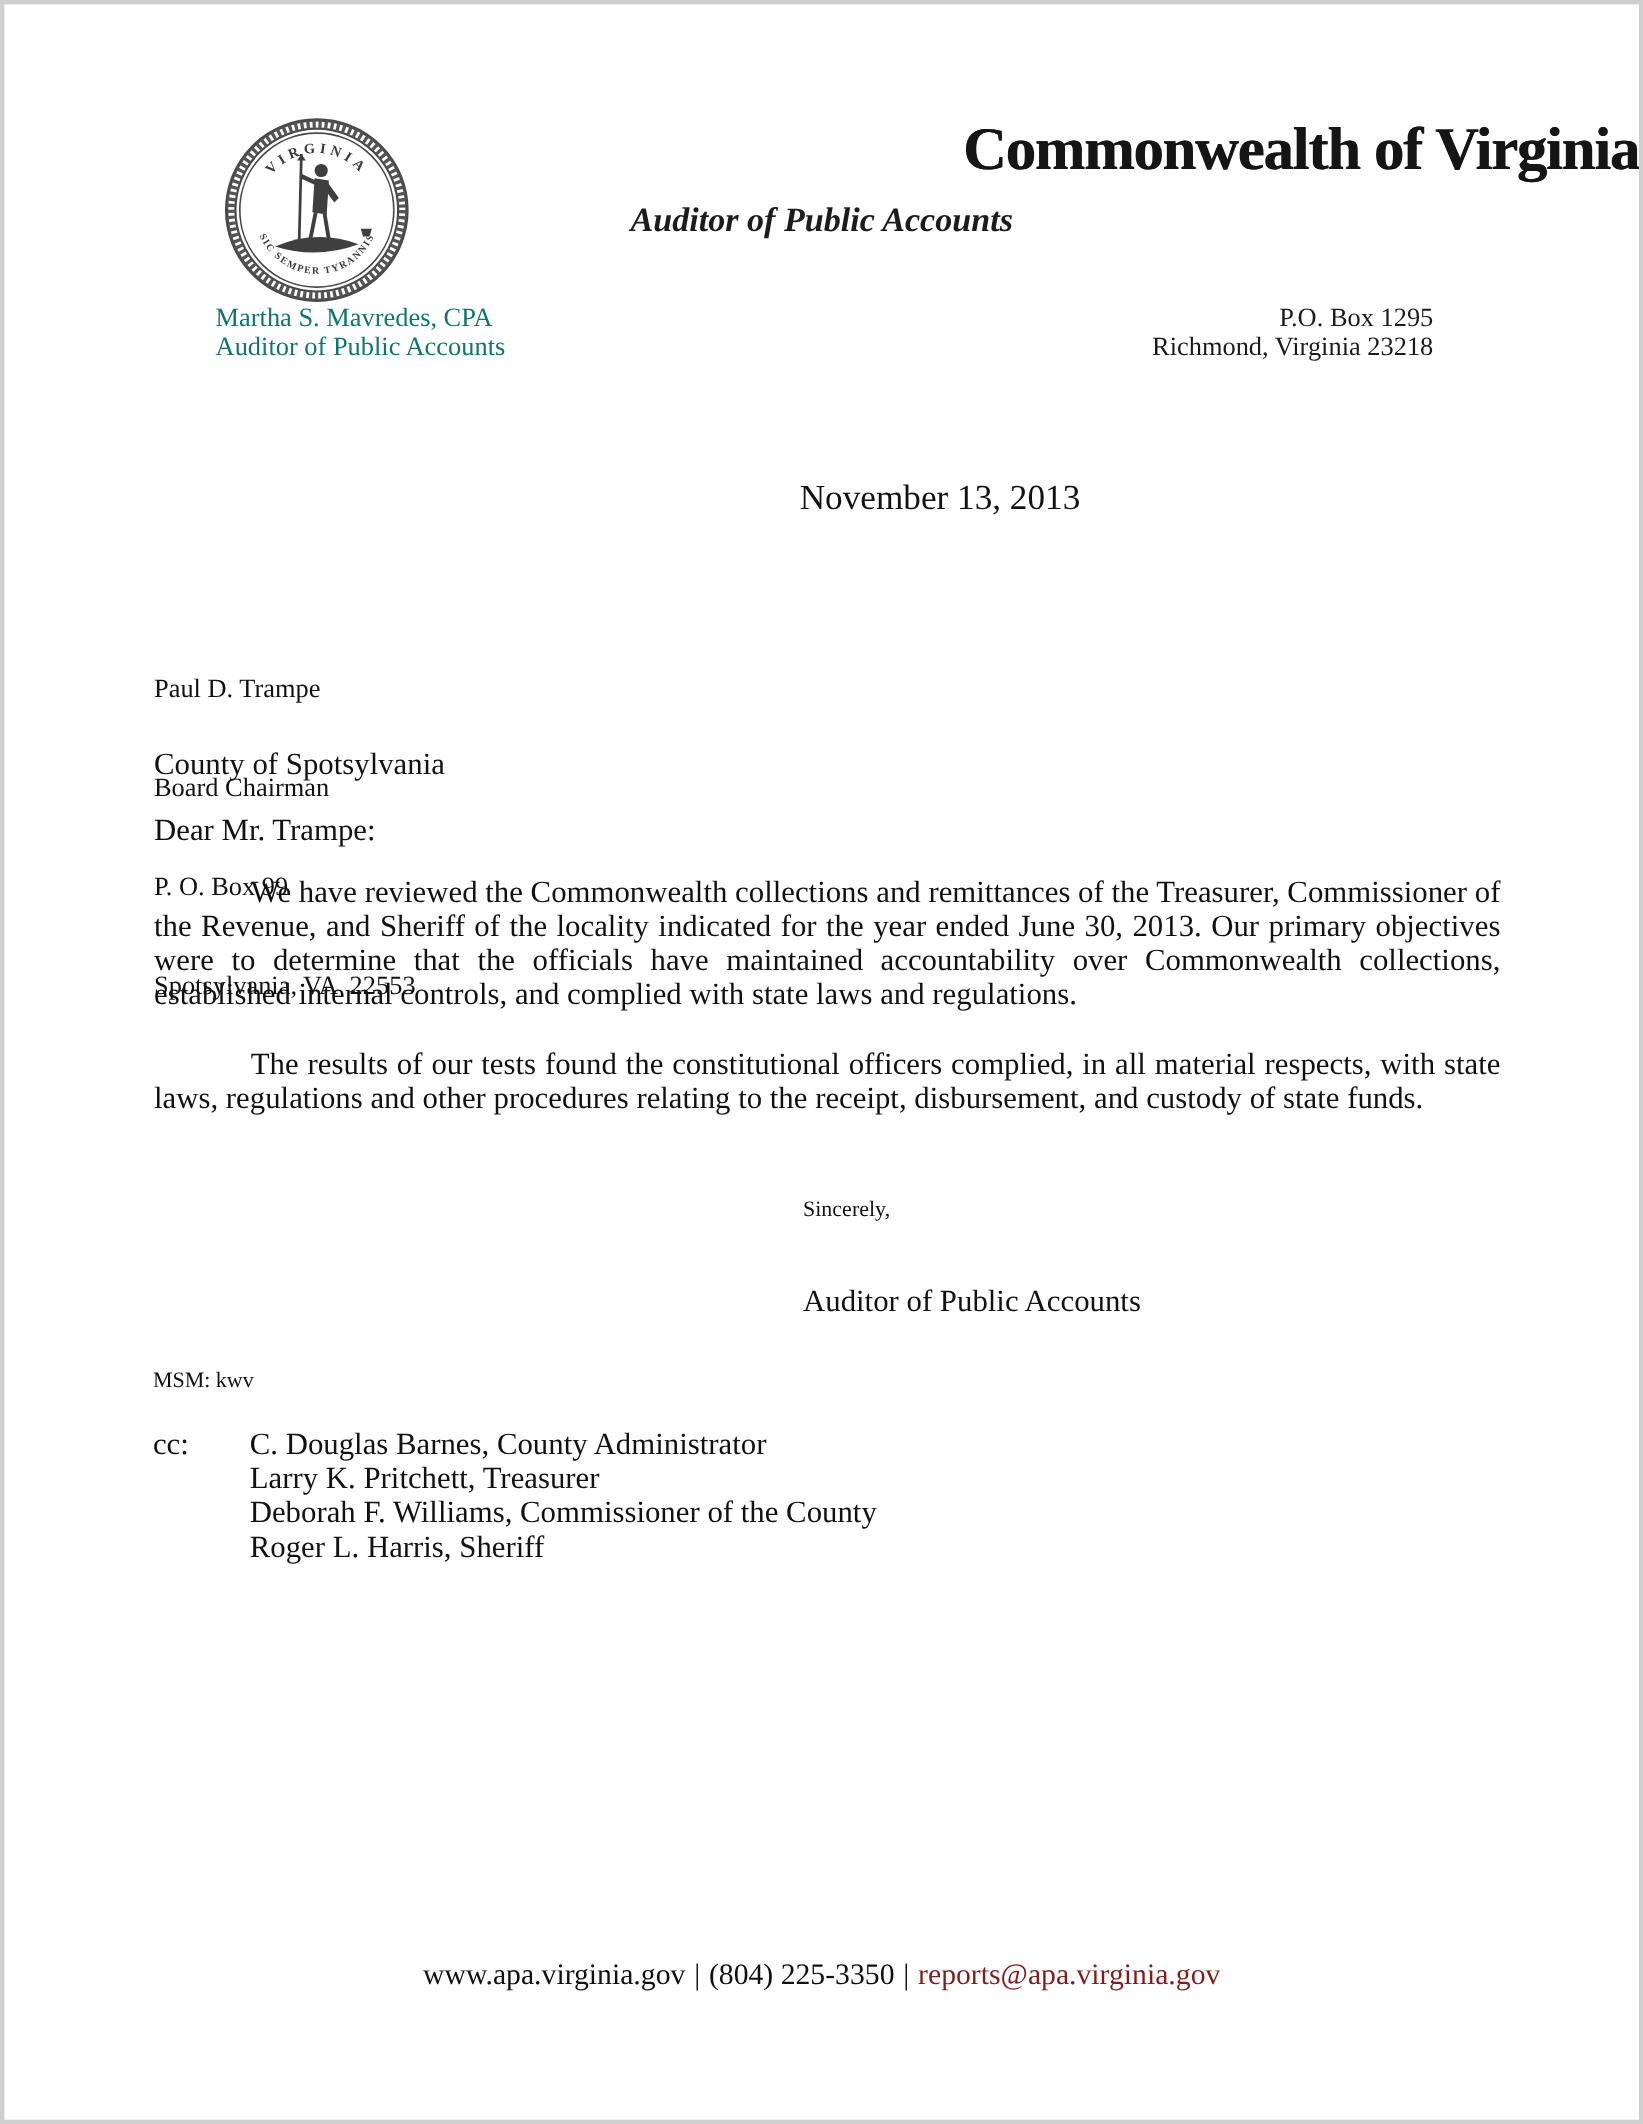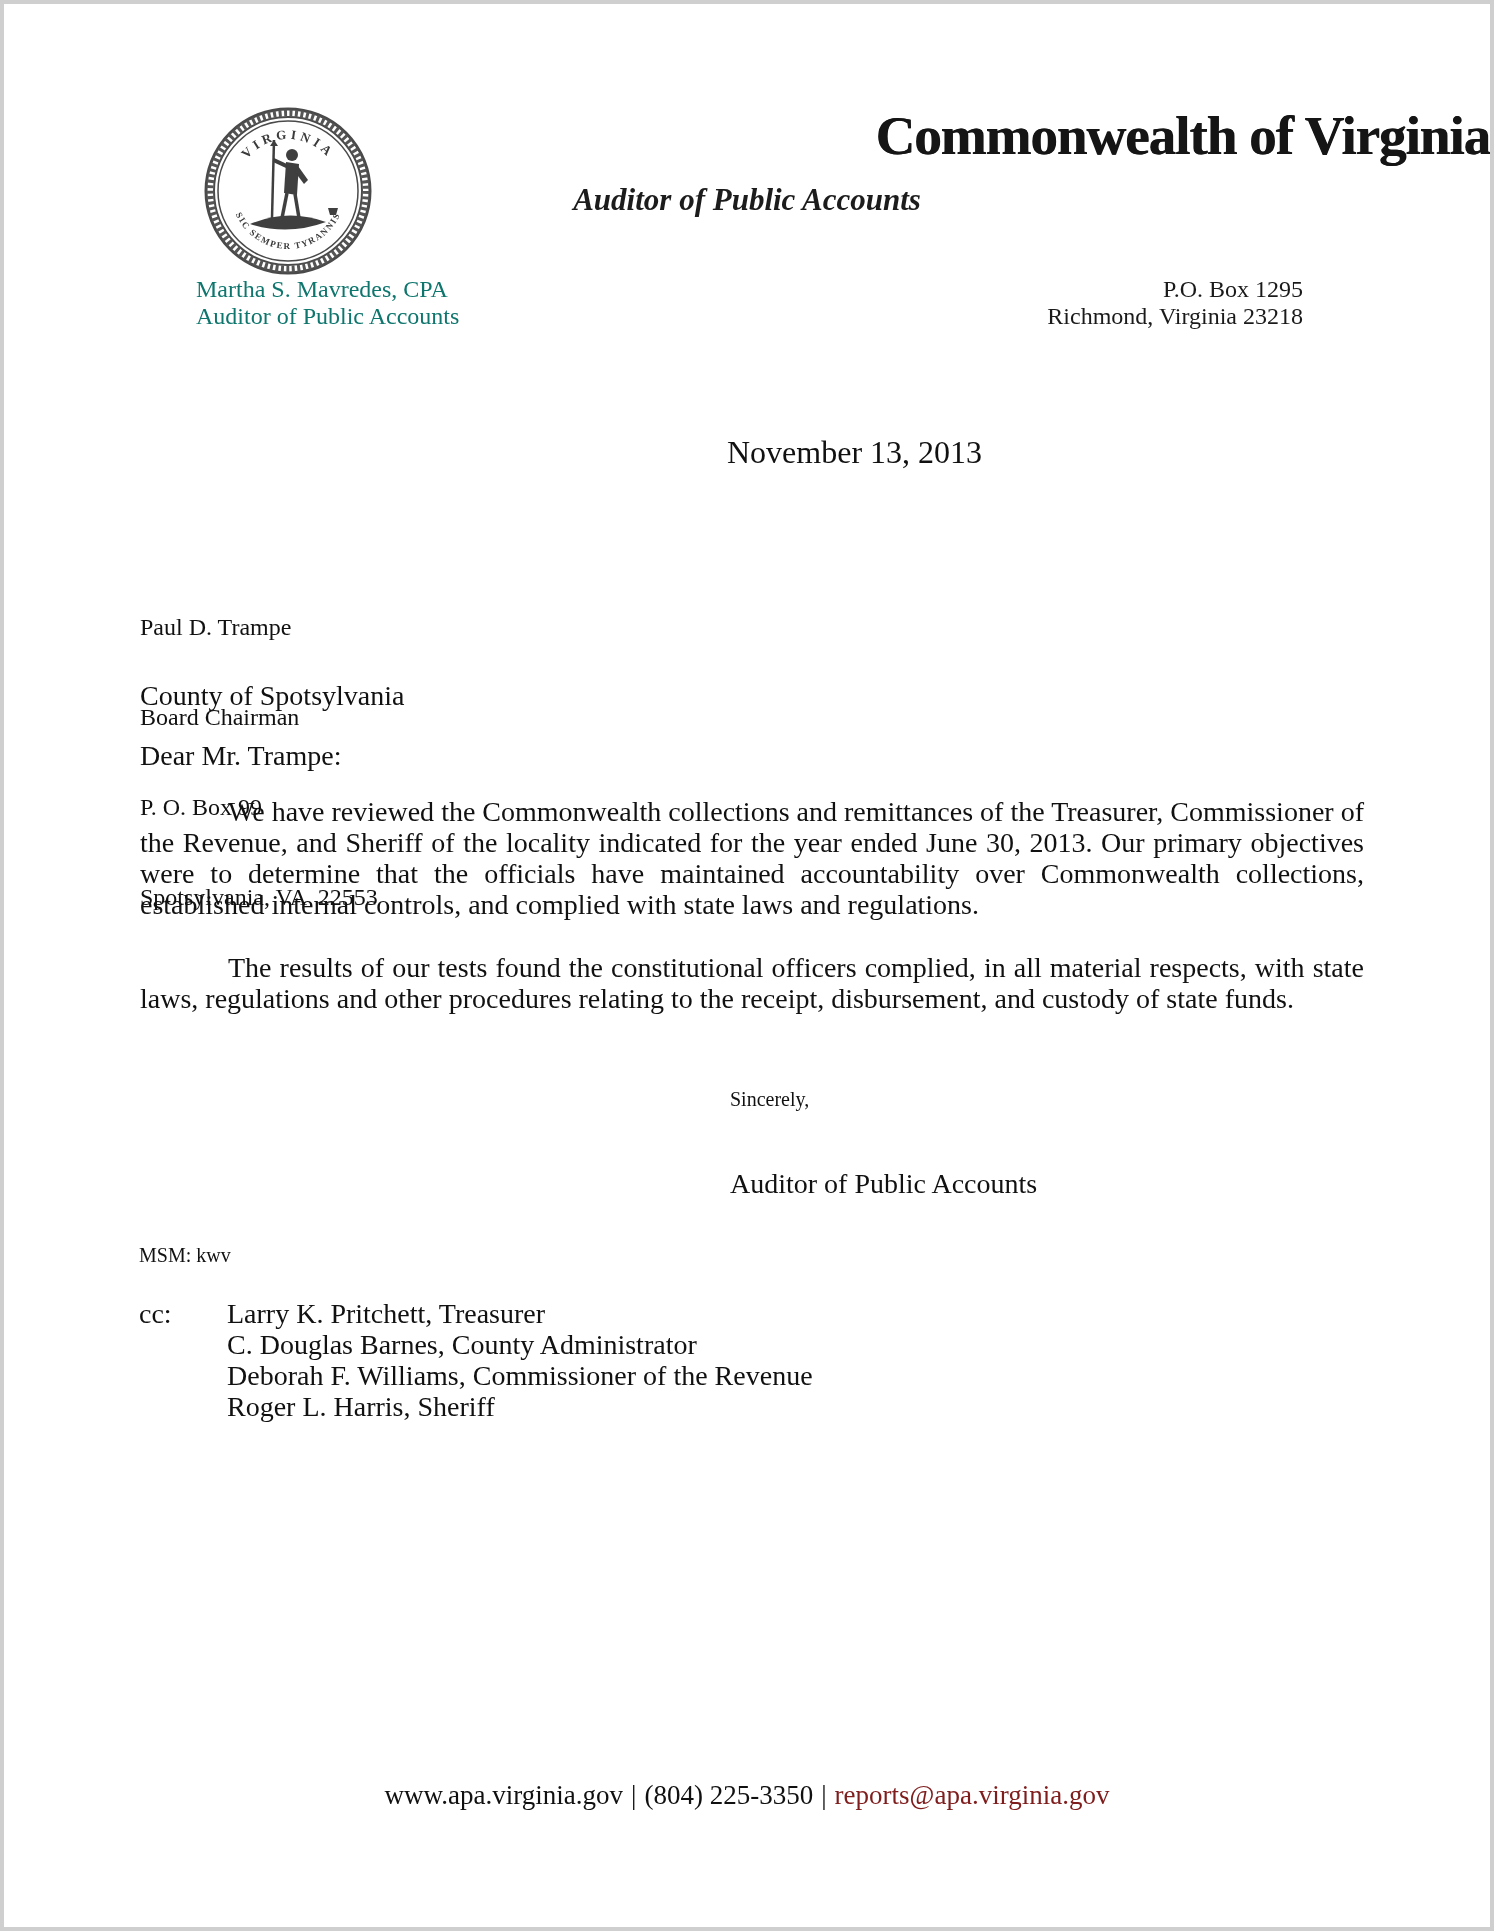--- a/index.html
+++ b/index.html
@@ -116,23 +116,23 @@
   </div>
 
   <div class="abs closing">Sincerely,</div>
   <div class="abs sig-title">Auditor of Public Accounts</div>
 
   <div class="abs initials">MSM: kwv</div>
 
   <div class="abs cc-block">
     <div class="cc-label">cc:</div>
     <div class="cc-names">
+      <div>C. Douglas Barnes, County Administrator</div>
       <div>Larry K. Pritchett, Treasurer</div>
-      <div>C. Douglas Barnes, County Administrator</div>
-      <div>Deborah F. Williams, Commissioner of the Revenue</div>
+      <div>Deborah F. Williams, Commissioner of the County</div>
       <div>Roger L. Harris, Sheriff</div>
     </div>
   </div>
 
   <div class="abs footer">
     <span>www.apa.virginia.gov</span><span class="sep">|</span><span>(804) 225-3350</span><span class="sep">|</span><a>reports@apa.virginia.gov</a>
   </div>
 
 </div>
 

